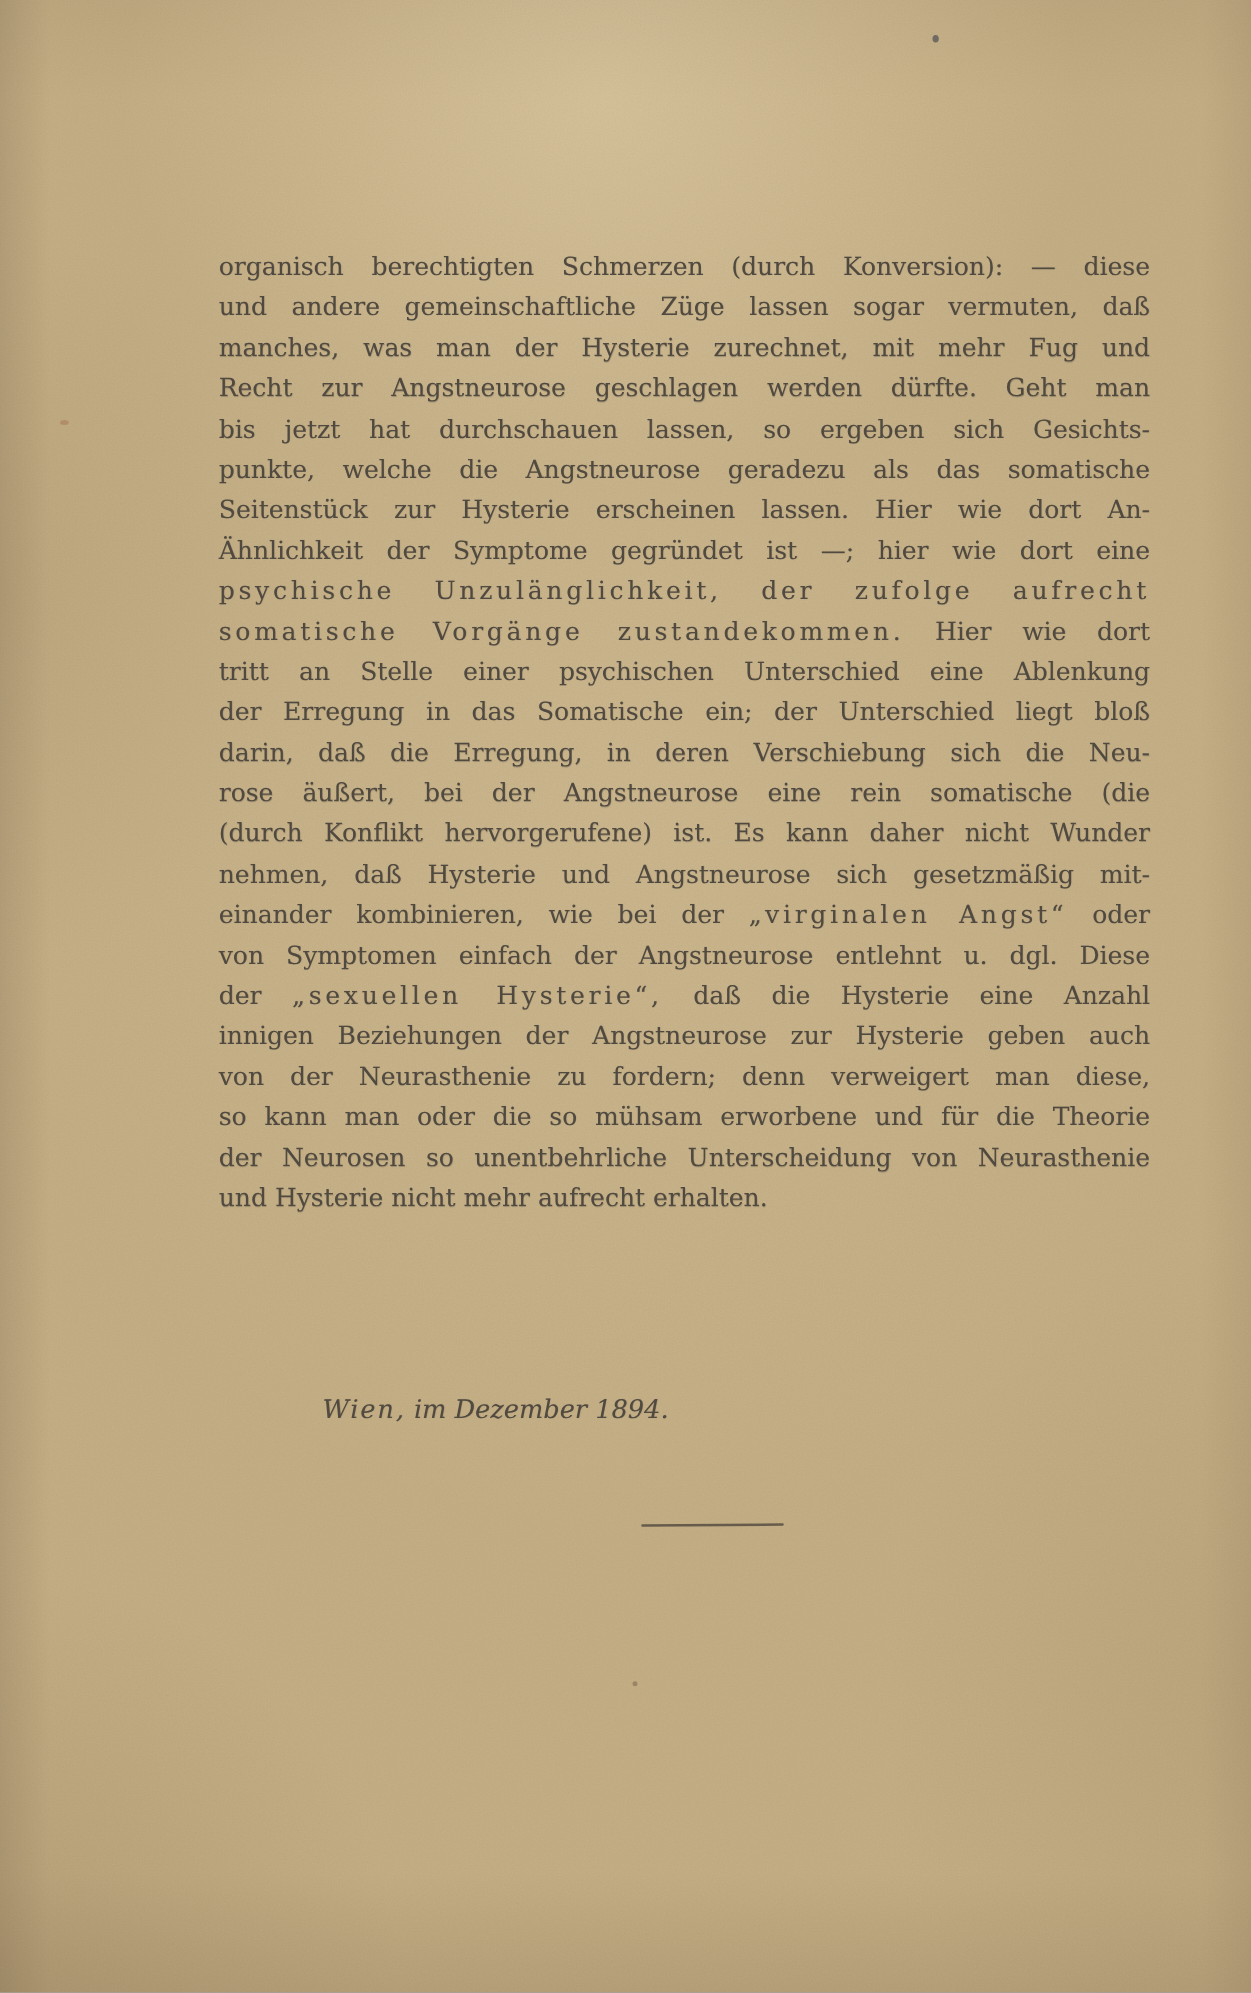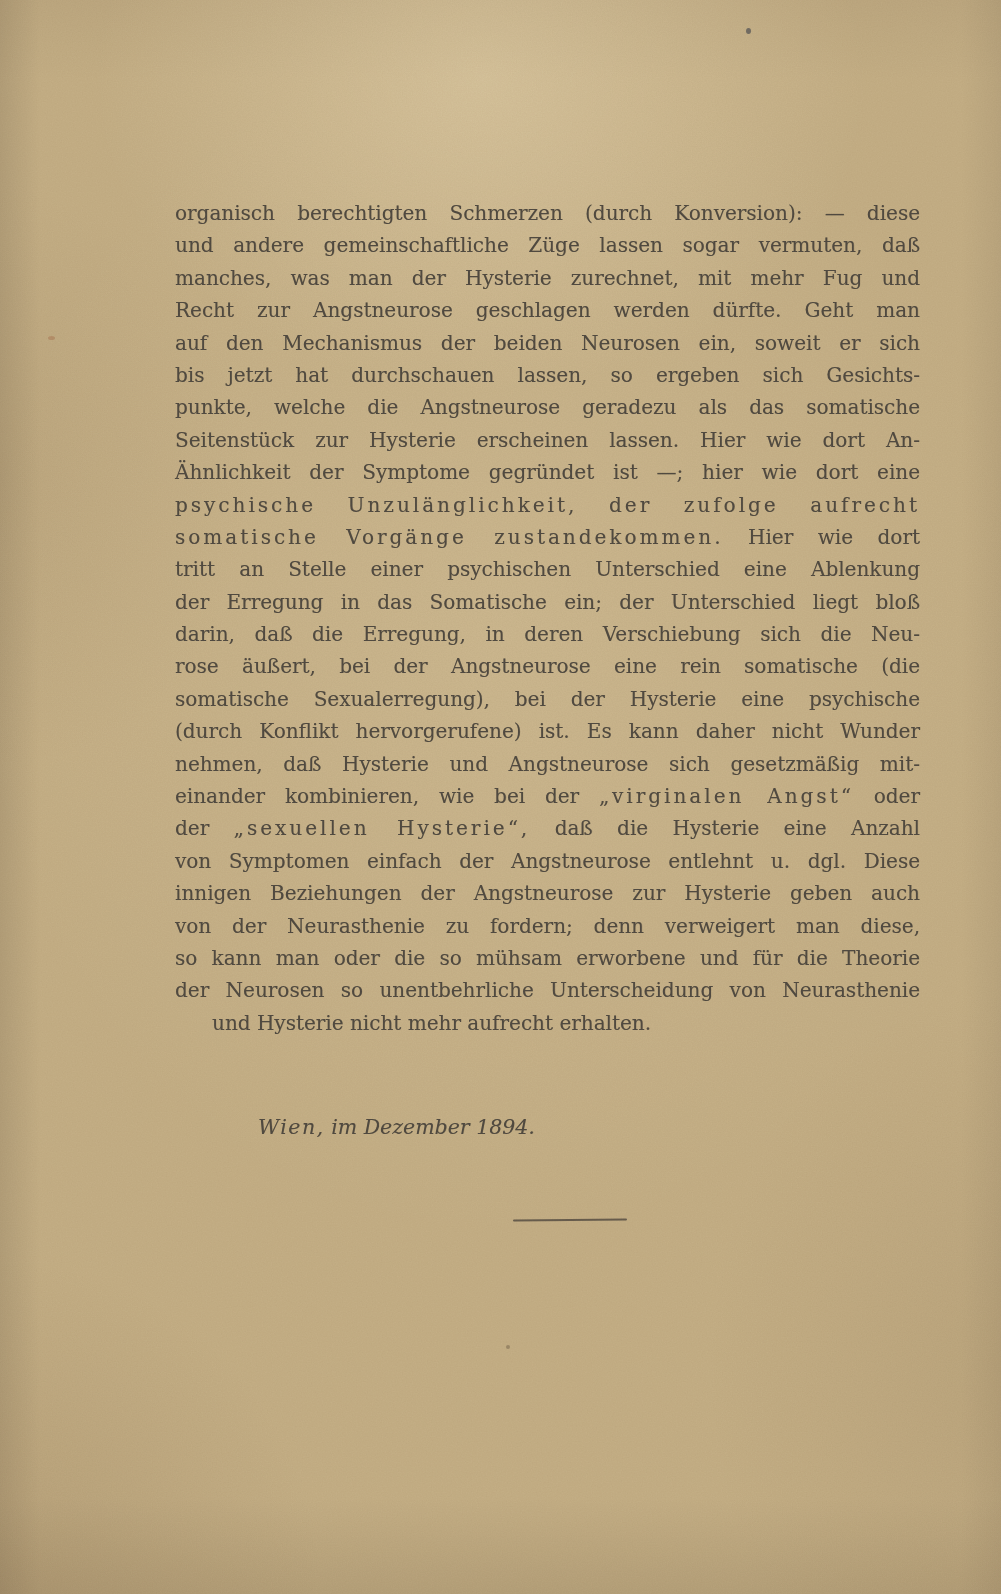--- a/index.html
+++ b/index.html
@@ -36,21 +36,21 @@
     font-size: 20px;
     text-shadow: 0.3px 0.3px 0.6px rgba(84,76,64,0.35);
   }
   .line {
     height: 32.4px;
     line-height: 32.4px;
     text-align: justify;
     text-align-last: justify;
     white-space: normal;
   }
-  .line.no-just { text-align-last: left; margin-left: 37px; }
+  .line.no-just { text-align-last: left; }
   .sperr { letter-spacing: 3px; }
   .sperr-sm { letter-spacing: 1.5px; }
   .dateline {
     position: absolute;
     left: 258px;
     top: 1111px;
     color: #544e45;
     font-size: 20.5px;
     line-height: 32px;
     text-shadow: 0.3px 0.3px 0.6px rgba(84,76,64,0.35);
@@ -74,37 +74,35 @@
 </style>
 </head>
 <body>
 
 <div class="page">
   <div class="text-block">
       <div class="line"><span>organisch berechtigten Schmerzen (durch Konversion): — diese</span></div>
       <div class="line"><span>und andere gemeinschaftliche Züge lassen sogar vermuten, daß</span></div>
       <div class="line"><span>manches, was man der Hysterie zurechnet, mit mehr Fug und</span></div>
       <div class="line"><span>Recht zur Angstneurose geschlagen werden dürfte. Geht man</span></div>
-      <div class="line"><span>auf den Mechanismus der beiden Neurosen ein, soweit er sich</span></div>
       <div class="line"><span>bis jetzt hat durchschauen lassen, so ergeben sich Gesichts-</span></div>
       <div class="line"><span>punkte, welche die Angstneurose geradezu als das somatische</span></div>
       <div class="line"><span>Seitenstück zur Hysterie erscheinen lassen. Hier wie dort An-</span></div>
       <div class="line"><span>Ähnlichkeit der Symptome gegründet ist —; hier wie dort eine</span></div>
       <div class="line"><span class="sperr">psychische Unzulänglichkeit, der zufolge aufrecht</span></div>
       <div class="line"><span class="sperr">somatische Vorgänge zustandekommen.</span><span> Hier wie dort</span></div>
       <div class="line"><span>tritt an Stelle einer psychischen Unterschied eine Ablenkung</span></div>
       <div class="line"><span>der Erregung in das Somatische ein; der Unterschied liegt bloß</span></div>
       <div class="line"><span>darin, daß die Erregung, in deren Verschiebung sich die Neu-</span></div>
       <div class="line"><span>rose äußert, bei der Angstneurose eine rein somatische (die</span></div>
-      <div class="line"><span>somatische Sexualerregung), bei der Hysterie eine psychische</span></div>
       <div class="line"><span>(durch Konflikt hervorgerufene) ist. Es kann daher nicht Wunder</span></div>
       <div class="line"><span>nehmen, daß Hysterie und Angstneurose sich gesetzmäßig mit-</span></div>
       <div class="line"><span>einander kombinieren, wie bei der </span><span class="sperr">„virginalen Angst“</span><span> oder</span></div>
+      <div class="line"><span>von Symptomen einfach der Angstneurose entlehnt u. dgl. Diese</span></div>
       <div class="line"><span>der </span><span class="sperr">„sexuellen Hysterie“,</span><span> daß die Hysterie eine Anzahl</span></div>
-      <div class="line"><span>von Symptomen einfach der Angstneurose entlehnt u. dgl. Diese</span></div>
       <div class="line"><span>innigen Beziehungen der Angstneurose zur Hysterie geben auch</span></div>
       <div class="line"><span>von der Neurasthenie zu fordern; denn verweigert man diese,</span></div>
       <div class="line"><span>so kann man oder die so mühsam erworbene und für die Theorie</span></div>
       <div class="line"><span>der Neurosen so unentbehrliche Unterscheidung von Neurasthenie</span></div>
       <div class="line no-just"><span>und Hysterie nicht mehr aufrecht erhalten.</span></div>
     </div>
   <div class="dateline"><span class="sperr-sm">Wien,</span><span> im Dezember 1894.</span></div>
   <div class="divider"></div>
   <div class="speck speck-1"></div>
   <div class="speck speck-2"></div>

